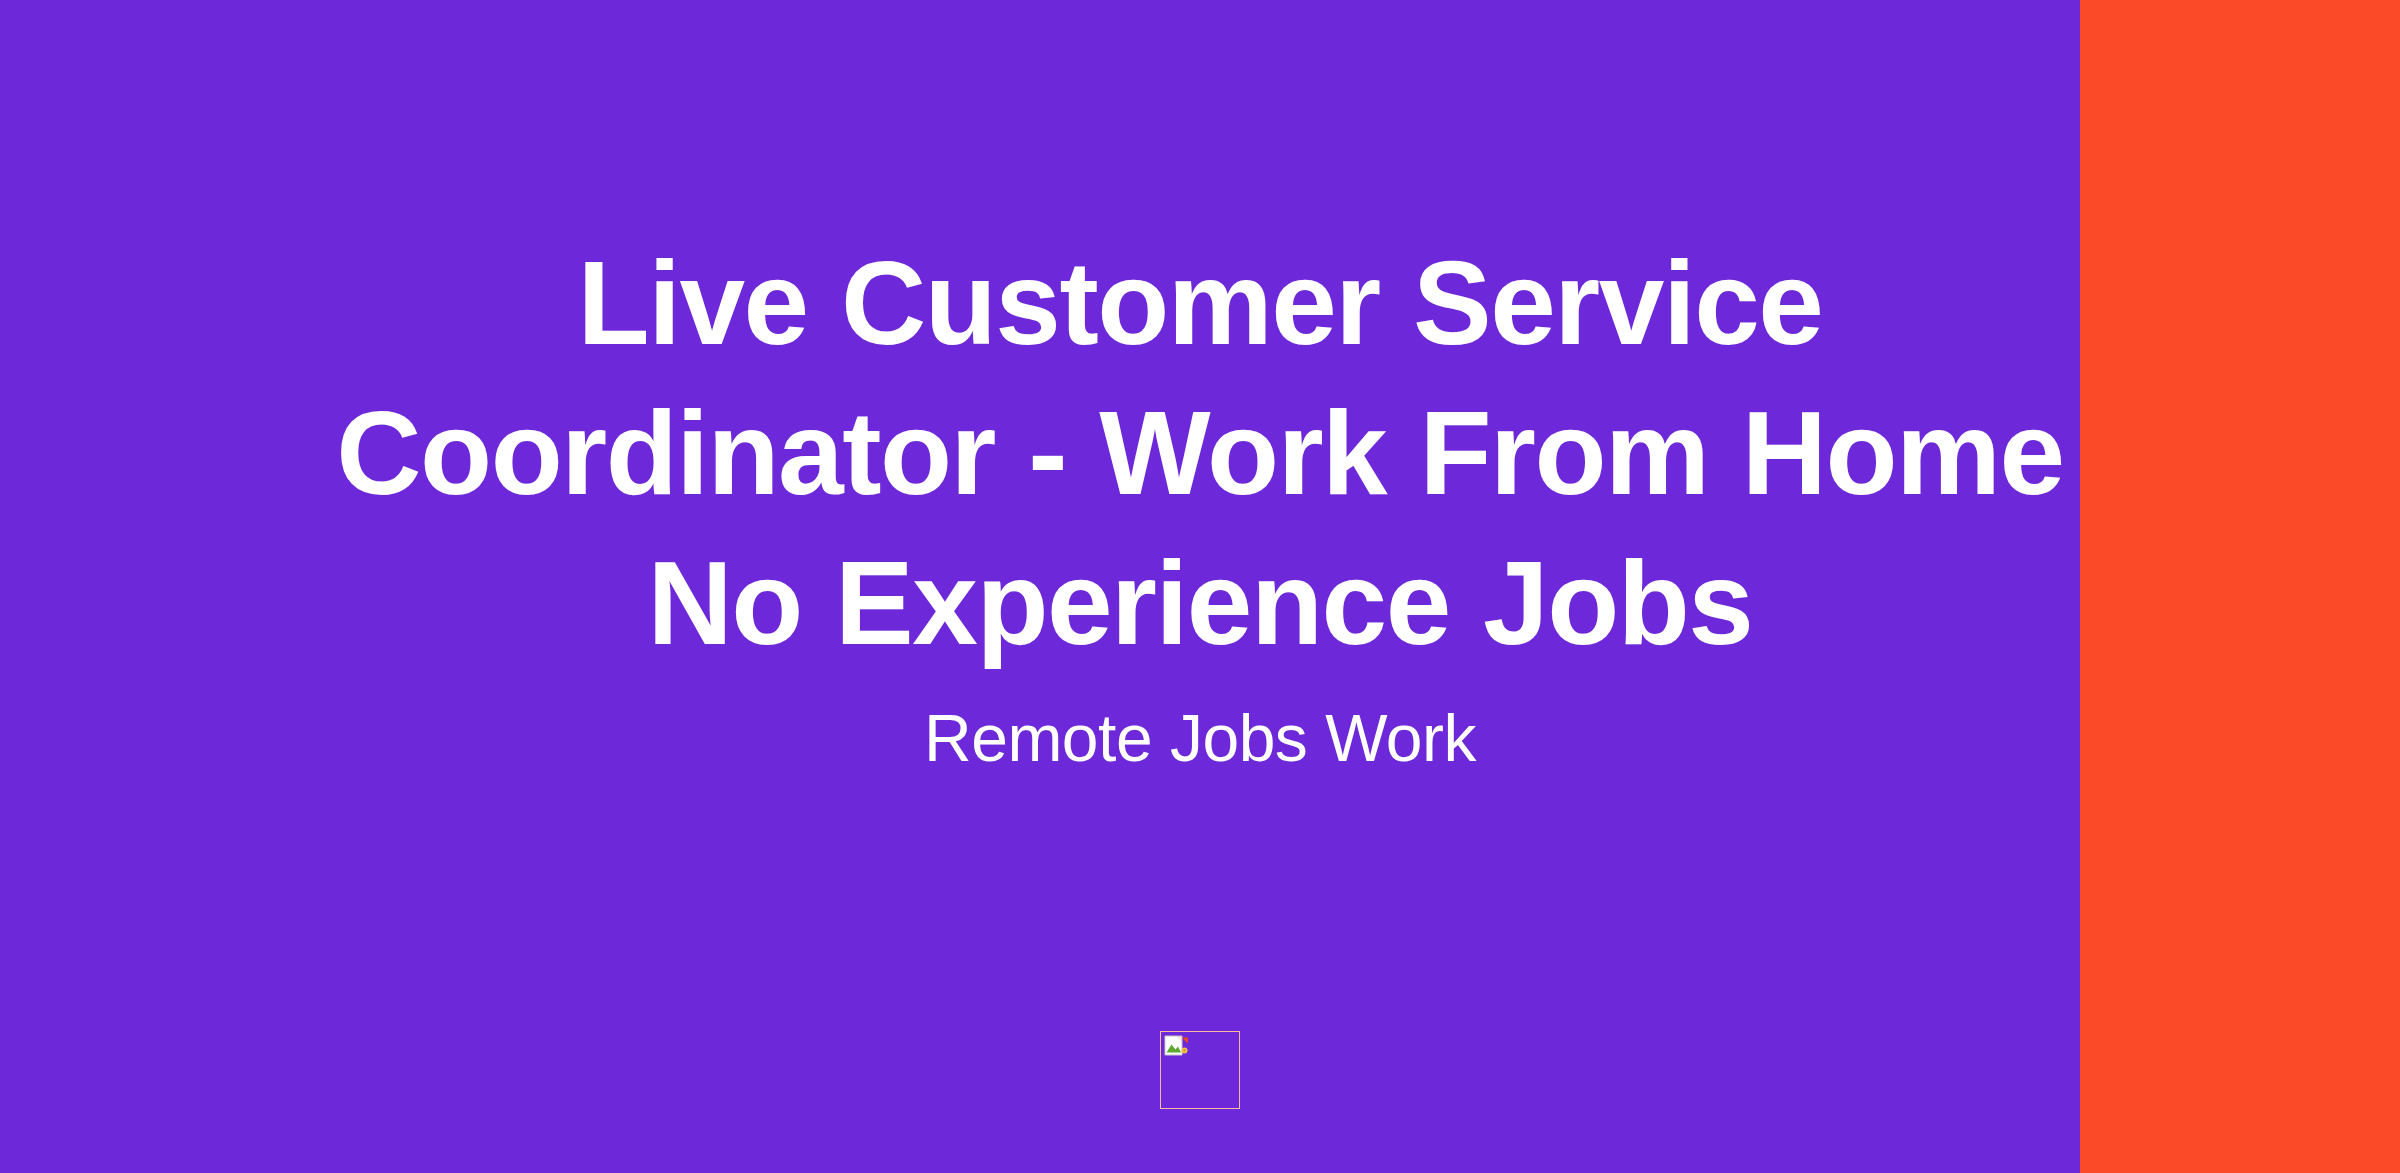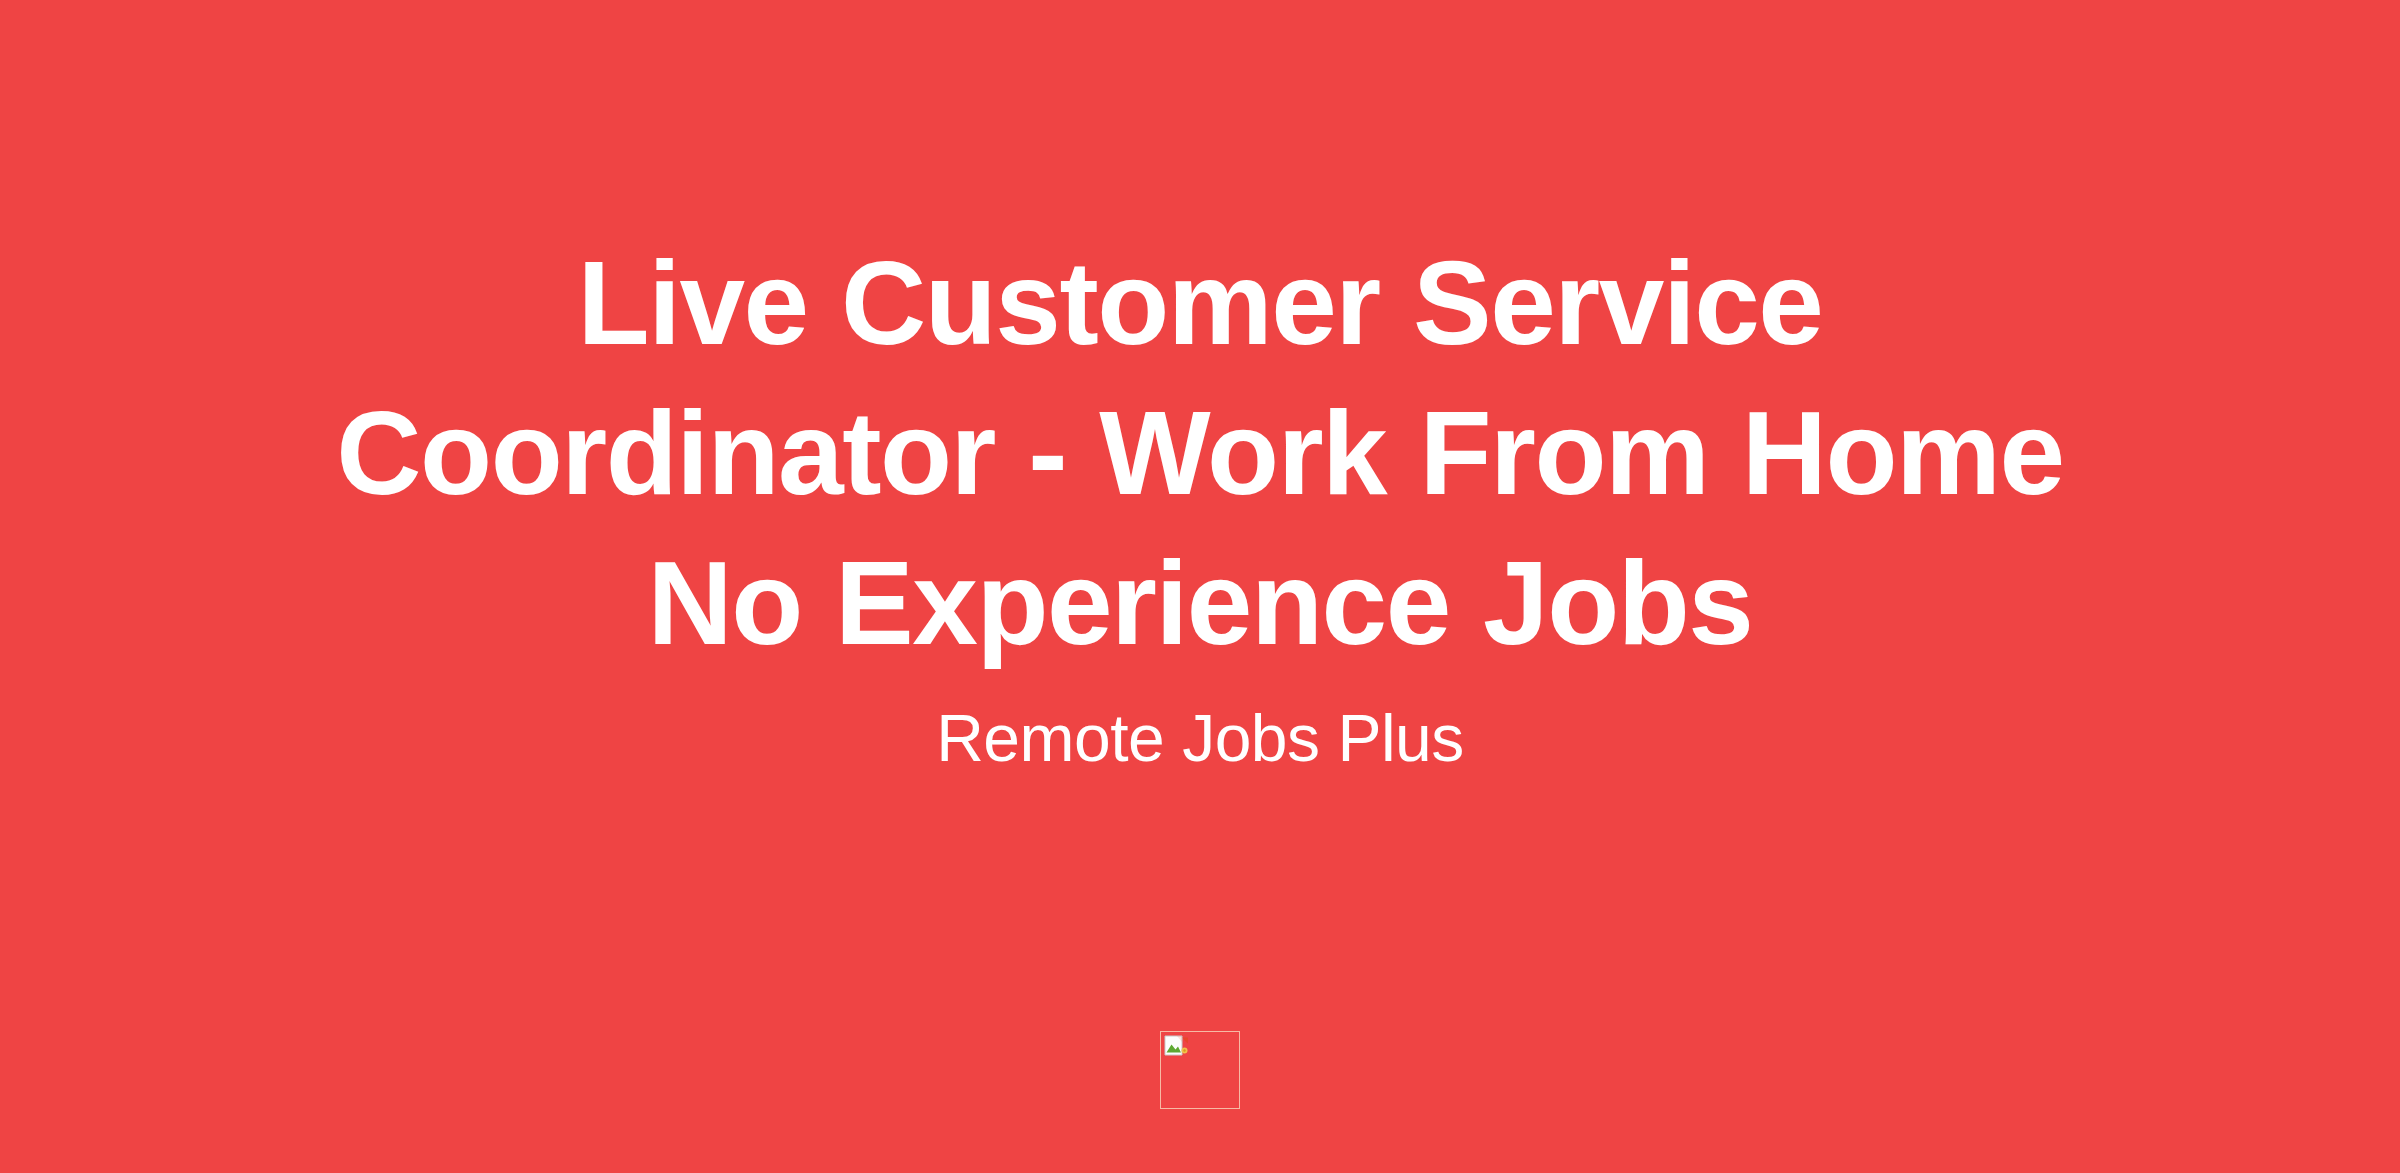--- a/index.html
+++ b/index.html
@@ -12,23 +12,23 @@
     width: 2400px;
     height: 1173px;
     overflow: hidden;
     background: #FB4A28;
     font-family: "Liberation Sans", "DejaVu Sans", sans-serif;
     -webkit-font-smoothing: antialiased;
   }
 
   .page {
     position: relative;
-    width: 2400px;
+    width: 2080px;
     height: 1173px;
-    background: #ef4444;
+    background: #6d28d9;
     box-sizing: border-box;
   }
 
   
   .hero {
     position: absolute;
     left: 0;
     top: 0;
     width: 2400px;
     padding-top: 228px;
@@ -105,21 +105,21 @@
 </style>
 </head>
 <body>
 
 <div class="page">
 
   <div class="hero">
 
     <h1 class="headline">Live Customer Service Coordinator - Work From Home No Experience Jobs</h1>
 
-    <p class="subtitle">Remote Jobs Plus</p>
+    <p class="subtitle">Remote Jobs Work</p>
 
   </div>
 
   <div class="image-slot">
     <div class="broken-image">
 
       <svg class="broken-image-glyph" viewBox="0 0 26 24" xmlns="http://www.w3.org/2000/svg">
 
         <path d="M1 1 H18 V20 H1 Z" fill="#FDFDFD" stroke="#C9C9C9" stroke-width="1"></path>
 

